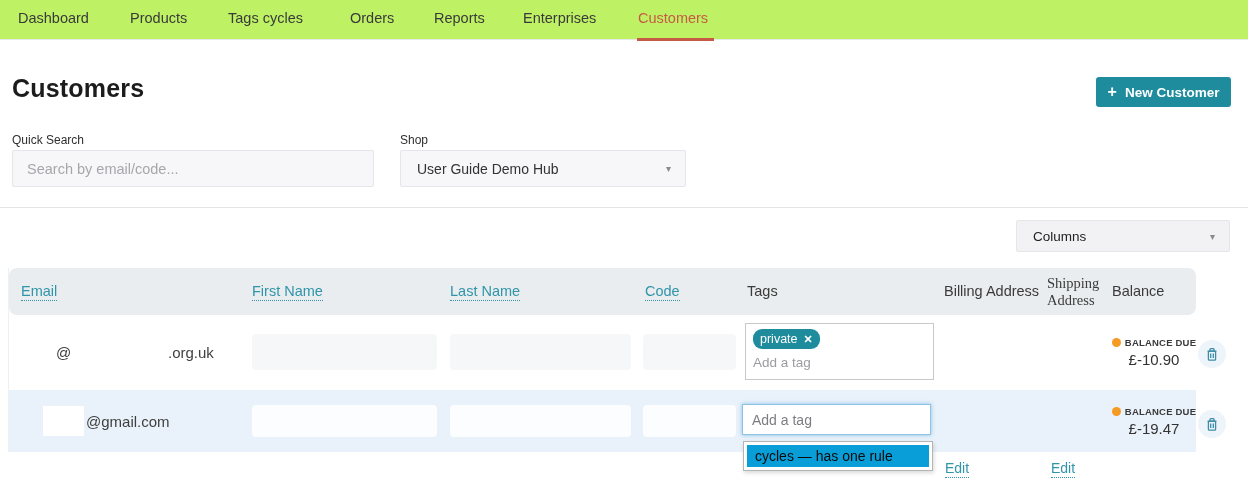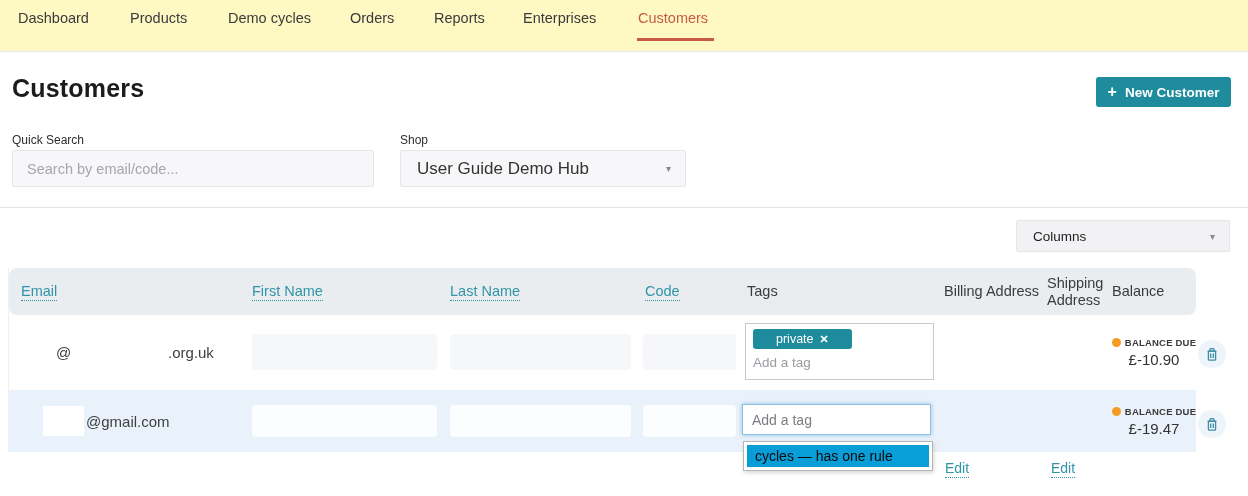--- a/index.html
+++ b/index.html
@@ -1,69 +1,69 @@
 <!DOCTYPE html>
 <html><head>
 <meta charset="utf-8">
 <style>
   * { box-sizing: border-box; margin: 0; padding: 0; }
   body { font-family: "Liberation Sans", sans-serif; background: #fff; }
   .screen { position: relative; width: 1248px; height: 496px; background: #fff; overflow: hidden; }
 
   
-  .nav { position: absolute; top: 0; left: 0; right: 0; height: 52px; border-bottom: 1px solid #e8e8e8; background: #fef9c3; }
+  .nav { position: absolute; top: 0; left: 0; right: 0; height: 40px; border-bottom: 1px solid #e8e8e8; background: #bef264; }
   .nav-item { position: absolute; top: 10px; font-size: 14.5px; font-weight: 500; color: #3a3a3a; cursor: pointer; white-space: nowrap; }
   .nav-item.active { color: #c65a45; }
   .nav-underline { position: absolute; left: 637px; top: 38px; width: 77px; height: 3px; background: #c65a45; }
 
   .page-title { position: absolute; left: 12px; top: 74px; font-size: 25px; font-weight: 700; color: #1c1c1c; letter-spacing: .2px; }
 
   .btn-new { position: absolute; left: 1096px; top: 77px; width: 135px; height: 30px; background: #1e8c9c; color: #fff;
     border: none; border-radius: 3px; font-family: "Liberation Sans", sans-serif; font-size: 13.5px; font-weight: 700;
     display: flex; align-items: center; justify-content: center; gap: 8px; cursor: pointer; }
   .btn-new .plus { font-size: 16px; font-weight: 700; line-height: 1; }
 
   .field-label { position: absolute; top: 133px; font-size: 12px; color: #2e2e2e; text-align: center; }
   .search-input { position: absolute; left: 12px; top: 150px; width: 362px; height: 37px; background: #f7f7f9;
     border: 1px solid #e6e6ea; border-radius: 2px; padding: 0 14px; font-family: "Liberation Sans", sans-serif;
     font-size: 14.5px; color: #333; }
   .search-input::placeholder { color: #a6a6ad; }
 
   .select-box { position: absolute; background: #f7f7f9; border: 1px solid #e6e6ea; border-radius: 2px;
     display: flex; align-items: center; cursor: pointer; }
-  .select-box .sel-text { padding-left: 16px; font-size: 17px; color: #333; }
+  .select-box .sel-text { padding-left: 16px; font-size: 14px; color: #333; }
   .select-box .caret { position: absolute; right: 14px; font-size: 10px; color: #8a8a8a; }
   .shop-select { left: 400px; top: 150px; width: 286px; height: 37px; }
   .columns-select { left: 1016px; top: 220px; width: 214px; height: 32px; background: #f2f2f5; }
   .columns-select .sel-text { font-size: 13.5px; color: #222; }
 
   .divider { position: absolute; left: 0; right: 0; top: 207px; height: 1px; background: #e4e4e4; }
 
   
   .table { position: absolute; left: 8px; top: 268px; width: 1188px; border-left: 1px solid #eef1f3; }
   .thead { position: relative; height: 47px; background: #e9edf0; border-radius: 8px; }
   .th { position: absolute; font-size: 14.5px; font-weight: 500; color: #3b3b3b; top: 15px; white-space: nowrap; }
   .th-link { color: #3095a8; border-bottom: 1px dotted #3095a8; padding-bottom: 1px; cursor: pointer; }
-  .th-shipping { top: 7px; width: 64px; white-space: normal; line-height: 1.15; }
+  .th-shipping { top: 7px; width: 64px; white-space: normal; line-height: 1.15; font-family: Liberation Serif, serif; }
 
   .row { position: relative; }
   .row1 { height: 75px; background: #fff; }
   .row2 { height: 62px; background: #e9f2fa; }
 
   .email-frag { position: absolute; font-size: 15px; color: #3f3f3f; }
   .redacted-box { position: absolute; background: #fff; }
 
   .cell-input { position: absolute; border: none; border-radius: 4px; height: 36px; }
   .row1 .cell-input { background: #f6f7f9; top: 19px; }
   .row2 .cell-input { background: #fbfdfe; top: 15px; height: 32px; }
 
   .tags-widget { position: absolute; left: 736px; top: 8px; width: 189px; height: 57px; background: #fff;
     border: 1px solid #c9c9c9; padding: 5px 7px; }
   .tag-pill { display: inline-flex; align-items: center; gap: 6px; background: #1e8c9c; color: #fff;
-    font-size: 12.5px; padding: 3px 23px; border-radius: 3px; }
+    font-size: 12.5px; padding: 3px 7px; border-radius: 9px; }
   .tag-x { font-size: 11px; font-weight: 700; cursor: pointer; line-height: 1; }
   .tag-add-inline { display: block; border: none; background: transparent; margin-top: 6px; width: 160px;
     font-family: "Liberation Sans", sans-serif; font-size: 13.5px; color: #333; outline: none; }
   .tag-add-inline::placeholder { color: #9b9ba1; }
 
   .tag-input-focus { position: absolute; left: 733px; top: 14px; width: 189px; height: 31px; background: #fff;
     border: 1px solid #8fc3e4; box-shadow: 0 0 4px rgba(50,150,220,.55); padding: 0 9px;
     font-family: "Liberation Sans", sans-serif; font-size: 14px; color: #333; }
   .tag-input-focus::placeholder { color: #7d7d82; }
 
@@ -84,21 +84,21 @@
   .tag-dd-item { background: #0a9ed9; color: #0b0b0b; font-size: 14px; padding: 3px 8px; cursor: pointer; }
 </style>
 </head>
 <body>
 
 <div class="screen">
 
   <nav class="nav">
     <span class="nav-item" style="left:18px">Dashboard</span>
     <span class="nav-item" style="left:130px">Products</span>
-    <span class="nav-item" style="left:228px">Demo cycles</span>
+    <span class="nav-item" style="left:228px">Tags cycles</span>
     <span class="nav-item" style="left:350px">Orders</span>
     <span class="nav-item" style="left:434px">Reports</span>
     <span class="nav-item" style="left:523px">Enterprises</span>
     <span class="nav-item active" style="left:638px">Customers</span>
     <span class="nav-underline"></span>
   </nav>
 
   <h1 class="page-title">Customers</h1>
   <button class="btn-new">
     <span class="plus">+</span>

